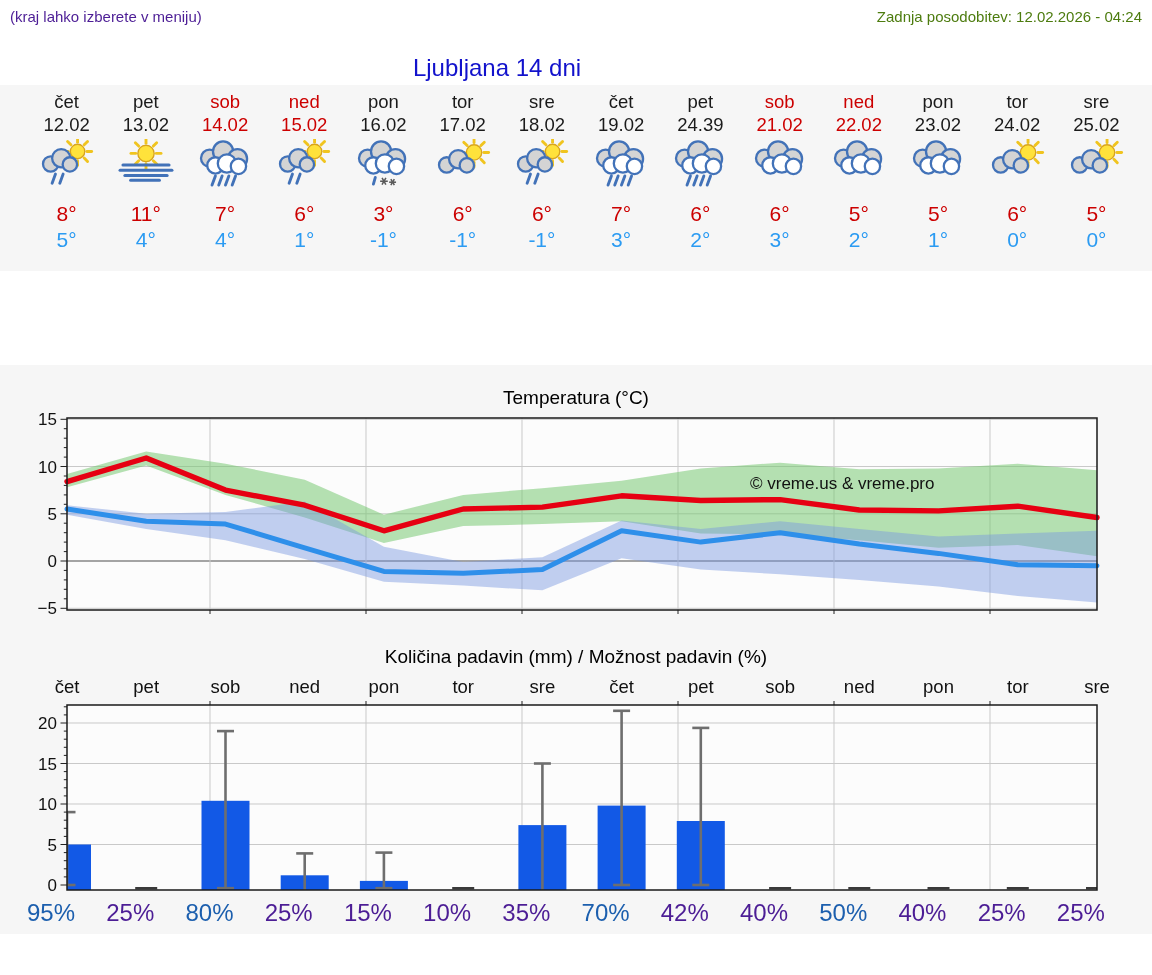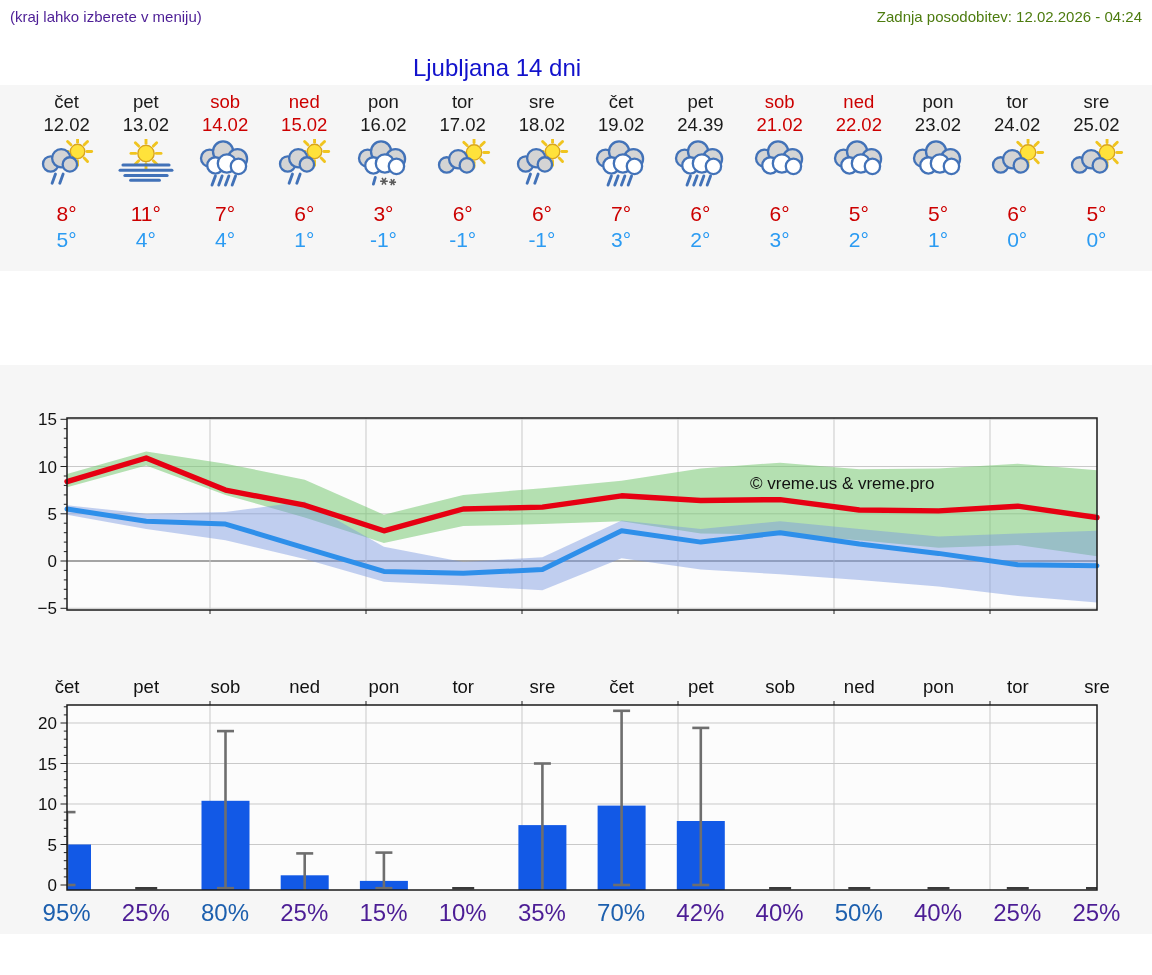--- a/index.html
+++ b/index.html
@@ -22,21 +22,21 @@
   .dlow{font-size:21px;line-height:25px;color:#2b9bf2;}
   .charts{position:absolute;top:365px;left:0;width:1152px;height:569px;background:#f6f6f6;}
   .chart-title{position:absolute;left:0;width:1152px;text-align:center;font-size:19px;color:#000;}
   .t1{top:22px;}
   .t2{top:281px;}
   .chart-svg{position:absolute;left:0;}
   #tempchart{top:45px;}
   #precipchart{top:303px;}
   svg text{font-family:"Liberation Sans","DejaVu Sans",sans-serif;fill:#111;}
   .pop-row{position:absolute;top:533px;left:0;width:1152px;display:flex;box-sizing:border-box;padding:0 16px 0 27px;}
-  .pop-cell{flex:1 1 0;text-align:center;font-size:24px;line-height:30px;}
+  .pop-cell{flex:1 1 0;font-size:24px;line-height:30px;}
   .pop-hi{color:#1c5fae;}
   .pop-lo{color:#4c1d95;}
 </style>
 </head>
 <body>
 
 <a class="menu-link">(kraj lahko izberete v meniju)</a>
 <div class="page-title">Ljubljana 14 dni</div>
 <div class="last-update">Zadnja posodobitev: 12.02.2026 - 04:24</div>
 
@@ -301,20 +301,21 @@
           <circle cx="14" cy="27" r="8" fill="#d4d4d4" stroke="#4272b8" stroke-width="2.4"></circle>
           <circle cx="26" cy="21" r="9.5" fill="#d4d4d4" stroke="#4272b8" stroke-width="2.4"></circle>
           <circle cx="35" cy="27.5" r="7.5" fill="#d4d4d4" stroke="#4272b8" stroke-width="2.4"></circle>
         </svg></div>
       <div class="dhigh">5°</div>
       <div class="dlow">0°</div>
     </div>
   </div>
 
 <div class="charts">
+  <div class="chart-title t1">Temperatura (°C)</div>
   <svg id="tempchart" class="chart-svg" width="1152" height="220" viewBox="0 0 1152 220">
       <rect x="67" y="8" width="1030" height="192" fill="#fcfcfc"></rect>
       <g>
         <line x1="67" y1="9.3" x2="1097" y2="9.3" stroke="#c9c9c9" stroke-width="1"></line>
         <line x1="67" y1="56.5" x2="1097" y2="56.5" stroke="#c9c9c9" stroke-width="1"></line>
         <line x1="67" y1="103.8" x2="1097" y2="103.8" stroke="#c9c9c9" stroke-width="1"></line>
         <line x1="67" y1="151.0" x2="1097" y2="151.0" stroke="#4d4d4d" stroke-width="1"></line>
         <line x1="67" y1="198.3" x2="1097" y2="198.3" stroke="#c9c9c9" stroke-width="1"></line>
         <line x1="210" y1="8" x2="210" y2="200" stroke="#c9c9c9" stroke-width="1"></line>
         <line x1="366" y1="8" x2="366" y2="200" stroke="#c9c9c9" stroke-width="1"></line>
@@ -359,20 +360,21 @@
       <rect x="67" y="8" width="1030" height="192" fill="none" stroke="#1a1a1a" stroke-width="1.5"></rect>
       <g>
         <text x="57" y="15.3" text-anchor="end" font-size="17">15</text>
         <text x="57" y="62.5" text-anchor="end" font-size="17">10</text>
         <text x="57" y="109.8" text-anchor="end" font-size="17">5</text>
         <text x="57" y="157.0" text-anchor="end" font-size="17">0</text>
         <text x="57" y="204.3" text-anchor="end" font-size="17">−5</text>
       </g>
       <text x="750" y="79" font-size="17" fill="#0014cc">© vreme.us &amp; vreme.pro</text>
     </svg>
+  <div class="chart-title t2">Količina padavin (mm) / Možnost padavin (%)</div>
   <svg id="precipchart" class="chart-svg" width="1152" height="232" viewBox="0 0 1152 232">
       <defs>
         <clipPath id="pclip">
           <rect x="67" y="37" width="1030" height="185"></rect>
         </clipPath>
       </defs>
       <g>
         <text x="67.0" y="25" text-anchor="middle" font-size="18.5">čet</text>
         <text x="146.2" y="25" text-anchor="middle" font-size="18.5">pet</text>
         <text x="225.5" y="25" text-anchor="middle" font-size="18.5">sob</text>

